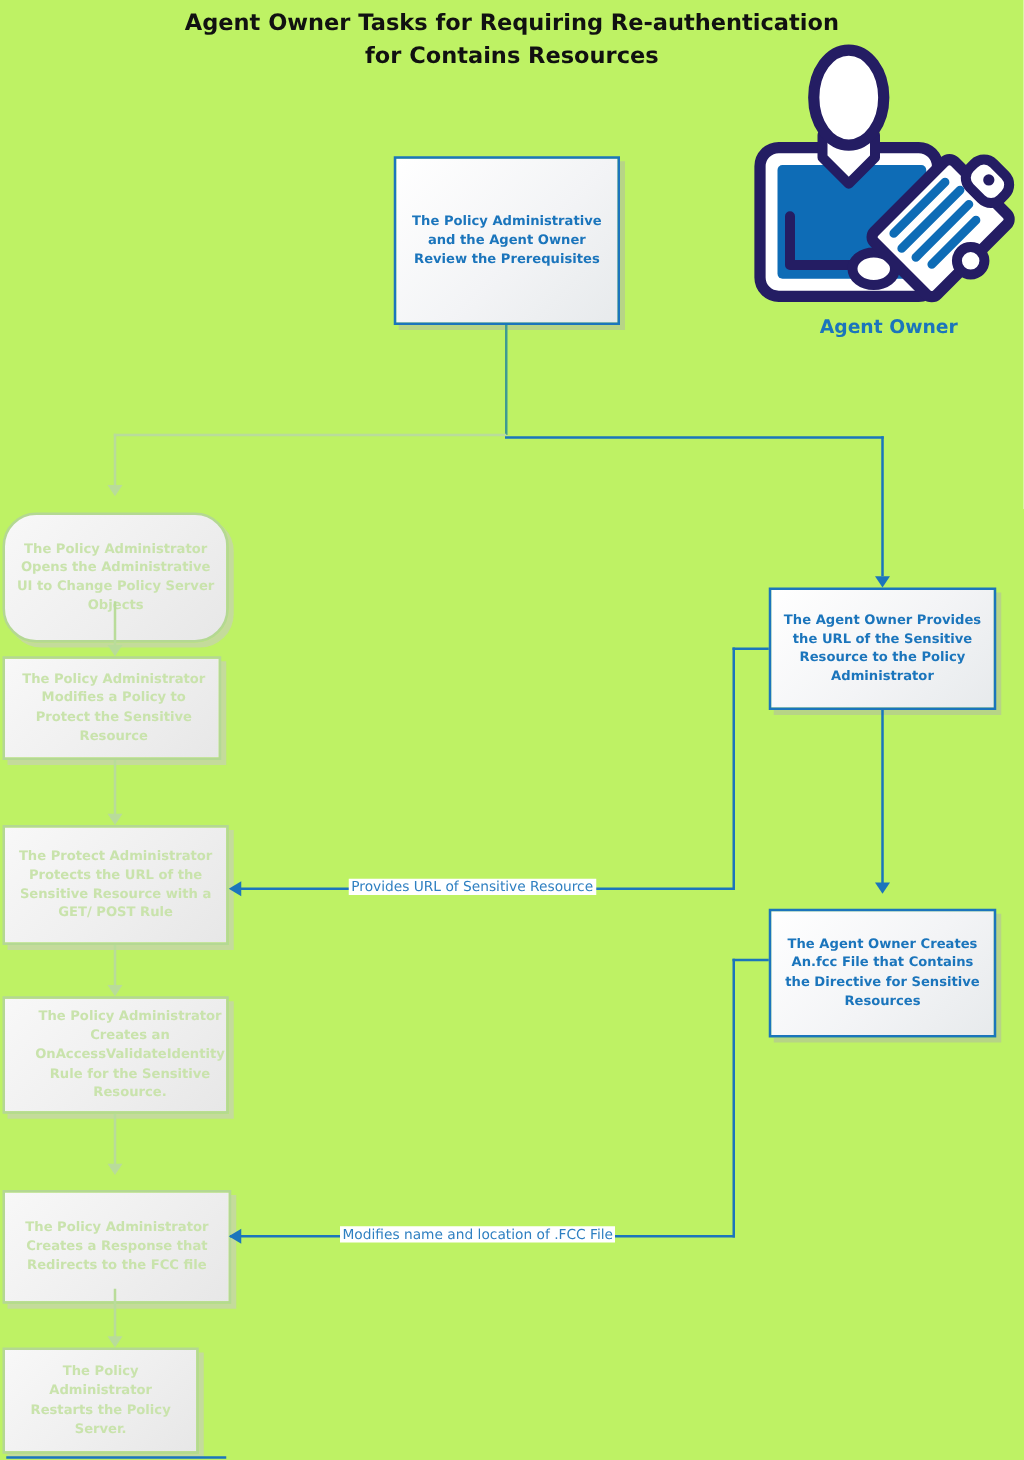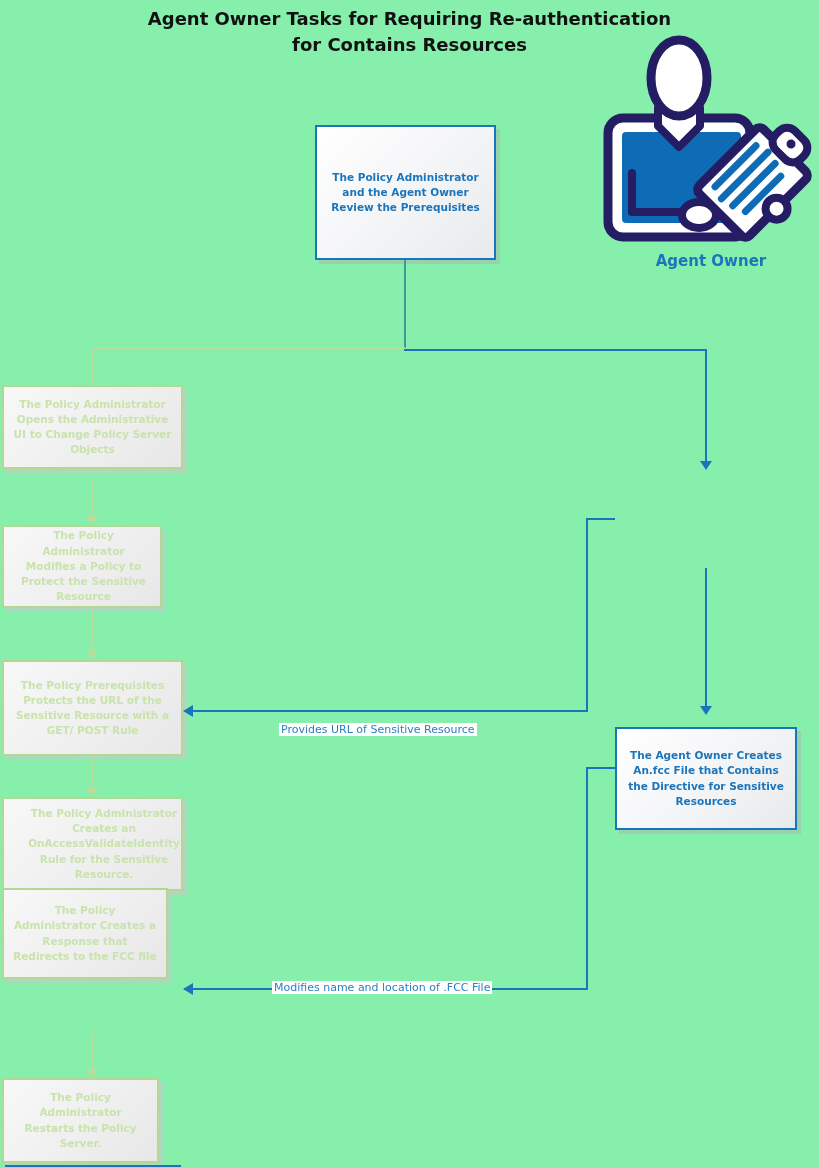--- a/index.html
+++ b/index.html
@@ -1,17 +1,17 @@
 <!DOCTYPE html>
 <html><head>
 <meta charset="utf-8">
 <style>
   html,body{margin:0;padding:0;background:#fff;}
   #canvas{
-    position:relative;width:819px;height:1168px;background:#86efac;overflow:hidden;
+    position:relative;width:819px;height:1168px;background:#bef264;overflow:hidden;
     font-family:"DejaVu Sans","Liberation Sans",sans-serif;
   }
   .title{
     position:absolute;left:0;top:6px;width:819px;text-align:center;
     font-size:18px;font-weight:bold;color:#111;line-height:1.45;
   }
   .box{
     position:absolute;box-sizing:border-box;display:flex;align-items:center;justify-content:center;
     text-align:center;font-weight:bold;font-size:10.5px;line-height:1.45;padding:4px 9px;
     border:2px solid;
@@ -74,77 +74,80 @@
         <line x1="133" y1="120" x2="133" y2="178" stroke="#0e6cb6" stroke-width="7" stroke-linecap="round"></line>
         <line x1="146" y1="116" x2="146" y2="182" stroke="#0e6cb6" stroke-width="7" stroke-linecap="round"></line>
         <line x1="159" y1="119" x2="159" y2="179" stroke="#0e6cb6" stroke-width="7" stroke-linecap="round"></line>
         <line x1="172" y1="124" x2="172" y2="174" stroke="#0e6cb6" stroke-width="7" stroke-linecap="round"></line>
       </g>
     </svg>
   </div>
   <div class="actor-label">Agent Owner</div>
 
   <div class="box blue" style="left:315px;top:125px;width:181px;height:135px;">
-    <span>The Policy Administrator and the Agent Owner Review the Prerequisites</span>
+    <span>The Policy Administrative and the Agent Owner Review the Prerequisites</span>
   </div>
 
   <div class="vline t" style="left:404px;top:260px;width:2px;height:88px;"></div>
   <div class="hline g" style="left:91px;top:347px;width:314px;height:2px;"></div>
   <div class="vline g" style="left:91px;top:347px;width:2px;height:42px;"></div>
   <div class="arrow-down" style="left:86px;top:388px;"></div>
   <div class="hline b" style="left:404px;top:349px;width:303px;height:2px;"></div>
   <div class="vline b" style="left:705px;top:349px;width:2px;height:112px;"></div>
   <div class="arrow-down blue-a" style="left:700px;top:461px;"></div>
 
-  <div class="box green" style="left:2px;top:385px;width:181px;height:84px;">
+  <div class="box green" style="left:2px;top:410px;width:181px;height:104px;border-radius:27px;">
     <span>The Policy Administrator Opens the Administrative UI to Change Policy Server Objects</span>
   </div>
   <div class="vline g" style="left:91px;top:481px;width:2px;height:36px;"></div>
   <div class="arrow-down" style="left:86px;top:516px;"></div>
 
-  <div class="box green" style="left:2px;top:525px;width:160px;height:83px;padding-left:12px;">
+  <div class="box green" style="left:2px;top:525px;width:175px;height:83px;padding-left:12px;">
     <span>The Policy Administrator Modifies a Policy to Protect the Sensitive Resource</span>
   </div>
   <div class="vline g" style="left:91px;top:608px;width:2px;height:44px;"></div>
   <div class="arrow-down" style="left:86px;top:651px;"></div>
 
   <div class="box green" style="left:2px;top:660px;width:181px;height:96px;">
-    <span>The Policy Prerequisites Protects the URL of the Sensitive Resource with a GET/ POST Rule</span>
+    <span>The Protect Administrator Protects the URL of the Sensitive Resource with a GET/ POST Rule</span>
   </div>
   <div class="vline g" style="left:91px;top:756px;width:2px;height:33px;"></div>
   <div class="arrow-down" style="left:86px;top:788px;"></div>
 
   <div class="box green" style="left:2px;top:797px;width:181px;height:94px;padding-left:32px;">
     <span>The Policy Administrator Creates an OnAccessValidateIdentity Rule for the Sensitive Resource.</span>
   </div>
   <div class="vline g" style="left:91px;top:891px;width:2px;height:41px;"></div>
   <div class="arrow-down" style="left:86px;top:931px;"></div>
 
-  <div class="box green" style="left:2px;top:888px;width:166px;height:91px;">
+  <div class="box green" style="left:2px;top:952px;width:183px;height:91px;">
     <span>The Policy Administrator Creates a Response that Redirects to the FCC file</span>
   </div>
   <div class="vline g" style="left:91px;top:1031px;width:2px;height:39px;"></div>
   <div class="arrow-down" style="left:86px;top:1069px;"></div>
 
   <div class="box green" style="left:2px;top:1078px;width:157px;height:85px;">
     <span>The Policy Administrator Restarts the Policy Server.</span>
   </div>
 
+  <div class="box blue" style="left:615px;top:470px;width:182px;height:98px;">
+    <span>The Agent Owner Provides the URL of the Sensitive Resource to the Policy Administrator</span>
+  </div>
   <div class="vline b" style="left:705px;top:568px;width:2px;height:139px;"></div>
   <div class="arrow-down blue-a" style="left:700px;top:706px;"></div>
 
   <div class="box blue" style="left:615px;top:715px;width:182px;height:103px;margin-top:12px;">
     <span>The Agent Owner Creates An.fcc File that Contains the Directive for Sensitive Resources</span>
   </div>
 
   <div class="hline b" style="left:586px;top:518px;width:29px;height:2px;"></div>
   <div class="vline b" style="left:586px;top:518px;width:2px;height:194px;"></div>
   <div class="hline b" style="left:186px;top:710px;width:402px;height:2px;"></div>
   <div class="arrow-left" style="left:183px;top:705px;"></div>
-  <div class="edge-label" style="left:279px;top:703px;margin-top:20px;">Provides URL of Sensitive Resource</div>
+  <div class="edge-label" style="left:279px;top:703px;">Provides URL of Sensitive Resource</div>
 
   <div class="hline b" style="left:586px;top:767px;width:29px;height:2px;"></div>
   <div class="vline b" style="left:586px;top:767px;width:2px;height:223px;"></div>
   <div class="hline b" style="left:184px;top:988px;width:404px;height:2px;"></div>
   <div class="arrow-left" style="left:183px;top:983px;"></div>
   <div class="edge-label" style="left:272px;top:981px;">Modifies name and location of .FCC File</div>
 
   <div class="hline b" style="left:5px;top:1165px;width:176px;height:2px;"></div>
 
 </div>

